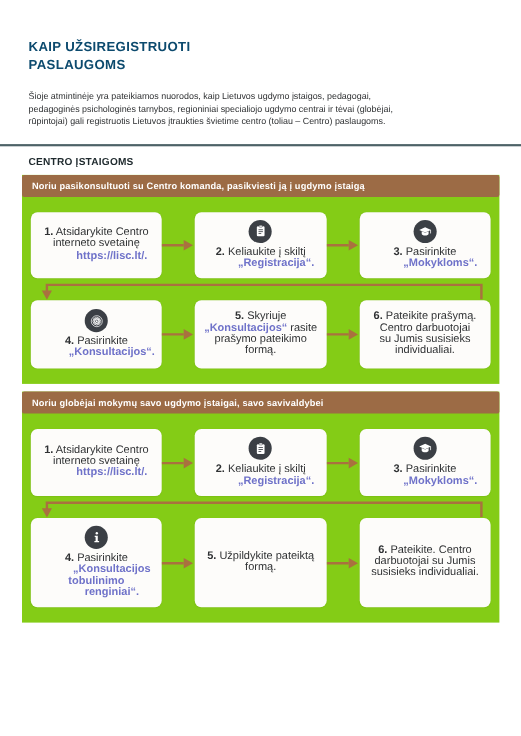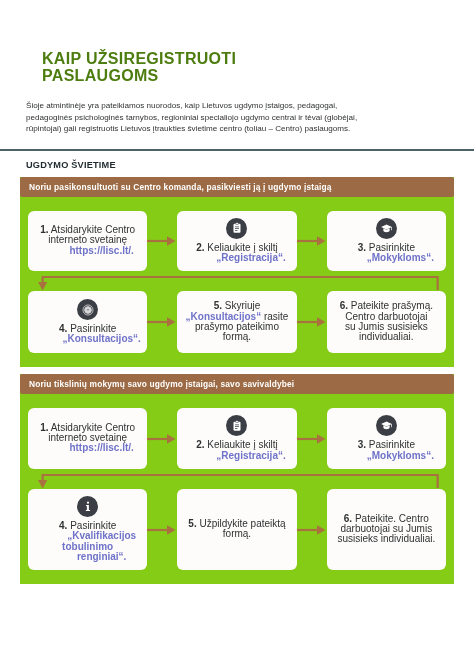--- a/index.html
+++ b/index.html
@@ -7,26 +7,26 @@
     width:474px;height:669px;
     background:#ffffff;
     font-family:"Liberation Sans", sans-serif;
     overflow:hidden;
   }
   .page{position:relative;width:474px;height:669px;}
 
   
   .header{padding:34px 26px 0 26px;}
   .title{
-    color:#4d7c0f;
-    font-size:16px;
+    color:#0c4a6e;
+    font-size:12px;
     font-weight:bold;
     line-height:17px;
     letter-spacing:.3px;
-    margin:16px;
+    margin:0;
   }
   .title .ln{display:block;}
   .intro{
     margin:14px 0 0 0;
     color:#2f3133;
     font-size:8.1px;
     line-height:11.6px;
   }
   .intro .ln{display:block;}
 
@@ -136,21 +136,21 @@
     </h1>
     <p class="intro">
       <span class="ln">Šioje atmintinėje yra pateikiamos nuorodos, kaip Lietuvos ugdymo įstaigos, pedagogai,</span>
       <span class="ln">pedagoginės psichologinės tarnybos, regioniniai specialiojo ugdymo centrai ir tėvai (globėjai,</span>
       <span class="ln">rūpintojai) gali registruotis Lietuvos įtraukties švietime centro (toliau – Centro) paslaugoms.</span>
     </p>
   </div>
 
   <div class="rule"></div>
 
-  <div class="section-title">UGDYMO ŠVIETIME</div>
+  <div class="section-title">CENTRO ĮSTAIGOMS</div>
 
   <div id="sections-host">
       <div class="panel first">
         <div class="banner">Noriu pasikonsultuoti su Centro komanda, pasikviesti ją į ugdymo įstaigą</div>
         <div class="rows">
           <div class="row">
             <div class="card">
               <div class="card-text">
                 <div><b>1.</b> Atsidarykite Centro</div>
                 <div>interneto svetainę</div>
@@ -245,21 +245,21 @@
                 <div><b>6.</b> Pateikite prašymą.</div>
                 <div>Centro darbuotojai</div>
                 <div>su Jumis susisieks</div>
                 <div>individualiai.</div>
               </div>
             </div>
           </div>
         </div>
       </div>
       <div class="panel">
-        <div class="banner">Noriu tikslinių mokymų savo ugdymo įstaigai, savo savivaldybei</div>
+        <div class="banner">Noriu globėjai mokymų savo ugdymo įstaigai, savo savivaldybei</div>
         <div class="rows">
           <div class="row">
             <div class="card">
               <div class="card-text">
                 <div><b>1.</b> Atsidarykite Centro</div>
                 <div>interneto svetainę</div>
                 <div><span class="lnk">https://lisc.lt/.</span></div>
               </div>
             </div>
             <div class="arrow">
@@ -312,21 +312,21 @@
           <div class="row second">
             <div class="card tall">
               <div class="icon-circle">
                 <svg width="12" height="12" viewBox="0 0 24 24">
                   <circle cx="12" cy="5.4" r="2.2" fill="#ffffff"></circle>
                   <path d="M9.6 10.2h4.2v9.6h2.4v2.1H7.6v-2.1h2.2v-7.5H8.2v-2.1h1.4Z" fill="#ffffff"></path>
                 </svg>
               </div>
               <div class="card-text">
                 <div><b>4.</b> Pasirinkite</div>
-                <div><span class="lnk">„Kvalifikacijos tobulinimo</span></div>
+                <div><span class="lnk">„Konsultacijos tobulinimo</span></div>
                 <div><span class="lnk">renginiai“.</span></div>
               </div>
             </div>
             <div class="arrow">
               <svg width="30" height="14" viewBox="0 0 30 14">
                 <path d="M0 7h20" stroke="#a9713f" stroke-width="2.2" fill="none"></path>
                 <path d="M20 2.2 28.5 7 20 11.8Z" fill="#a9713f"></path>
               </svg>
             </div>
             <div class="card tall">

